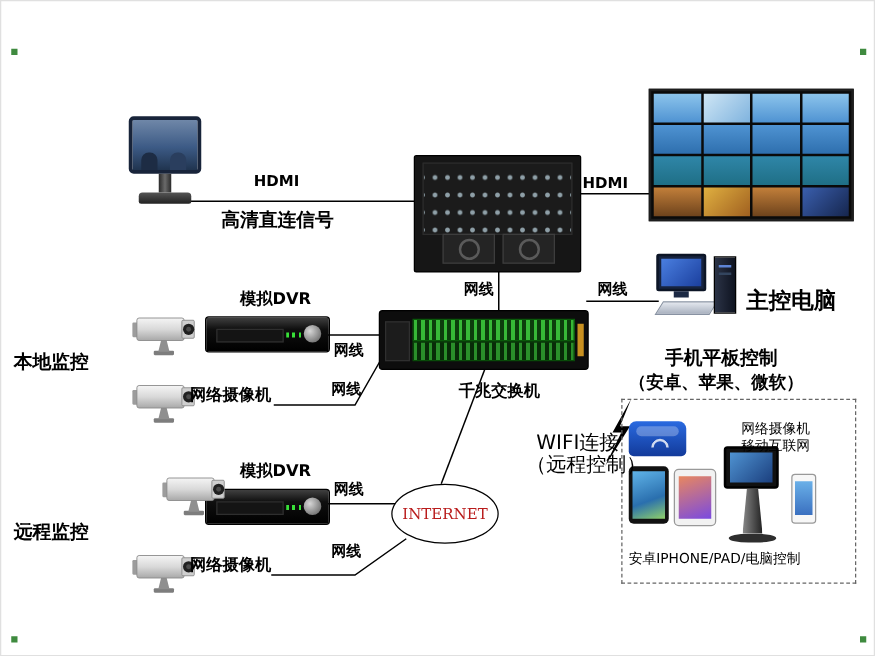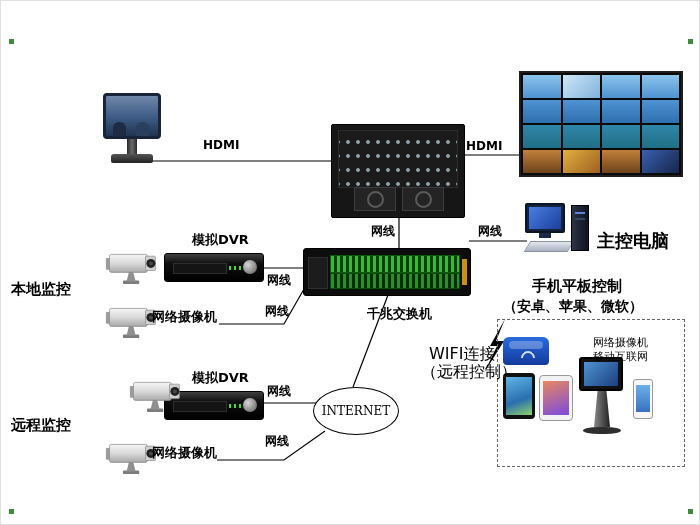--- a/index.html
+++ b/index.html
@@ -67,21 +67,21 @@
             background:repeating-linear-gradient(90deg,#38e038 0 2px,rgba(0,0,0,0) 2px 5px);}
   .dvr-knob{position:absolute;right:6px;top:6px;width:14px;height:14px;border-radius:50%;
             background:radial-gradient(circle at 35% 35%,#d6d6d6,#565656);}
 
   
   .cam{position:absolute;}
 
   
   .internet{position:absolute;left:312px;top:386px;width:84px;height:46px;border:1.5px solid #000;border-radius:50%;
             background:#fff;display:flex;align-items:center;justify-content:center;
-            font-family:"DejaVu Serif","Liberation Serif",serif;font-size:12px;color:#000000;}
+            font-family:"DejaVu Serif","Liberation Serif",serif;font-size:12px;color:#b91c1c;}
 
   
   .pc{position:absolute;left:524px;top:202px;width:64px;height:52px;}
   .mon{position:absolute;left:0;top:0;width:40px;height:30px;background:#16233f;border:2px solid #0c1526;border-radius:2px;box-sizing:border-box;}
   .mon::before{content:"";position:absolute;left:2px;top:2px;right:2px;bottom:2px;background:linear-gradient(135deg,#4a7fe0,#1b3f9e);}
   .mon-stand{position:absolute;left:14px;top:30px;width:12px;height:5px;background:#1c2944;}
   .kbd{position:absolute;left:2px;top:38px;width:42px;height:9px;background:linear-gradient(180deg,#e3e7ee,#a9b1bf);
        transform:skewX(-32deg);border:1px solid #8892a2;}
   .tower{position:absolute;right:0;top:2px;width:16px;height:44px;background:linear-gradient(90deg,#2b3346,#0e1320);border:1px solid #000;}
   .tower::before{content:"";position:absolute;left:3px;top:6px;right:3px;height:2px;background:#5d84d6;box-shadow:0 6px 0 #33455f;}
@@ -235,20 +235,21 @@
     <div class="k-pole"></div>
     <div class="k-base"></div>
   </div>
   <div class="phone">
       <div class="scr"></div>
     </div>
 
 
   <div class="lbl sm" style="left:202px;top:138px">HDMI</div>
   <div class="lbl sm" style="left:465px;top:139px">HDMI</div>
+  <div class="lbl big" style="left:176px;top:167px">高清直连信号</div>
 
   <div class="lbl sm" style="left:370px;top:224px">网线</div>
   <div class="lbl sm" style="left:477px;top:224px">网线</div>
   <div class="lbl sm" style="left:266px;top:273px">网线</div>
   <div class="lbl sm" style="left:264px;top:304px">网线</div>
   <div class="lbl sm" style="left:266px;top:384px">网线</div>
   <div class="lbl sm" style="left:264px;top:434px">网线</div>
 
   <div class="lbl" style="left:191px;top:232px">模拟DVR</div>
   <div class="lbl" style="left:191px;top:370px">模拟DVR</div>
@@ -262,14 +263,15 @@
   <div class="lbl" style="left:596px;top:230px;font-size:18px">主控电脑</div>
 
   <div class="lbl" style="left:502px;top:297px;font-size:14px">（安卓、苹果、微软）</div>
   <div class="lbl big" style="left:531px;top:277px">手机平板控制</div>
 
   <div class="lbl normal" style="left:428px;top:344px">WIFI连接</div>
   <div class="lbl normal" style="left:420px;top:362px">（远程控制）</div>
 
   <div class="lbl tiny" style="left:592px;top:336px">网络摄像机</div>
   <div class="lbl tiny" style="left:592px;top:350px">移动互联网</div>
+  <div class="lbl tiny" style="left:502px;top:440px">安卓IPHONE/PAD/电脑控制</div>
 
 </div>
 
 </body></html>

